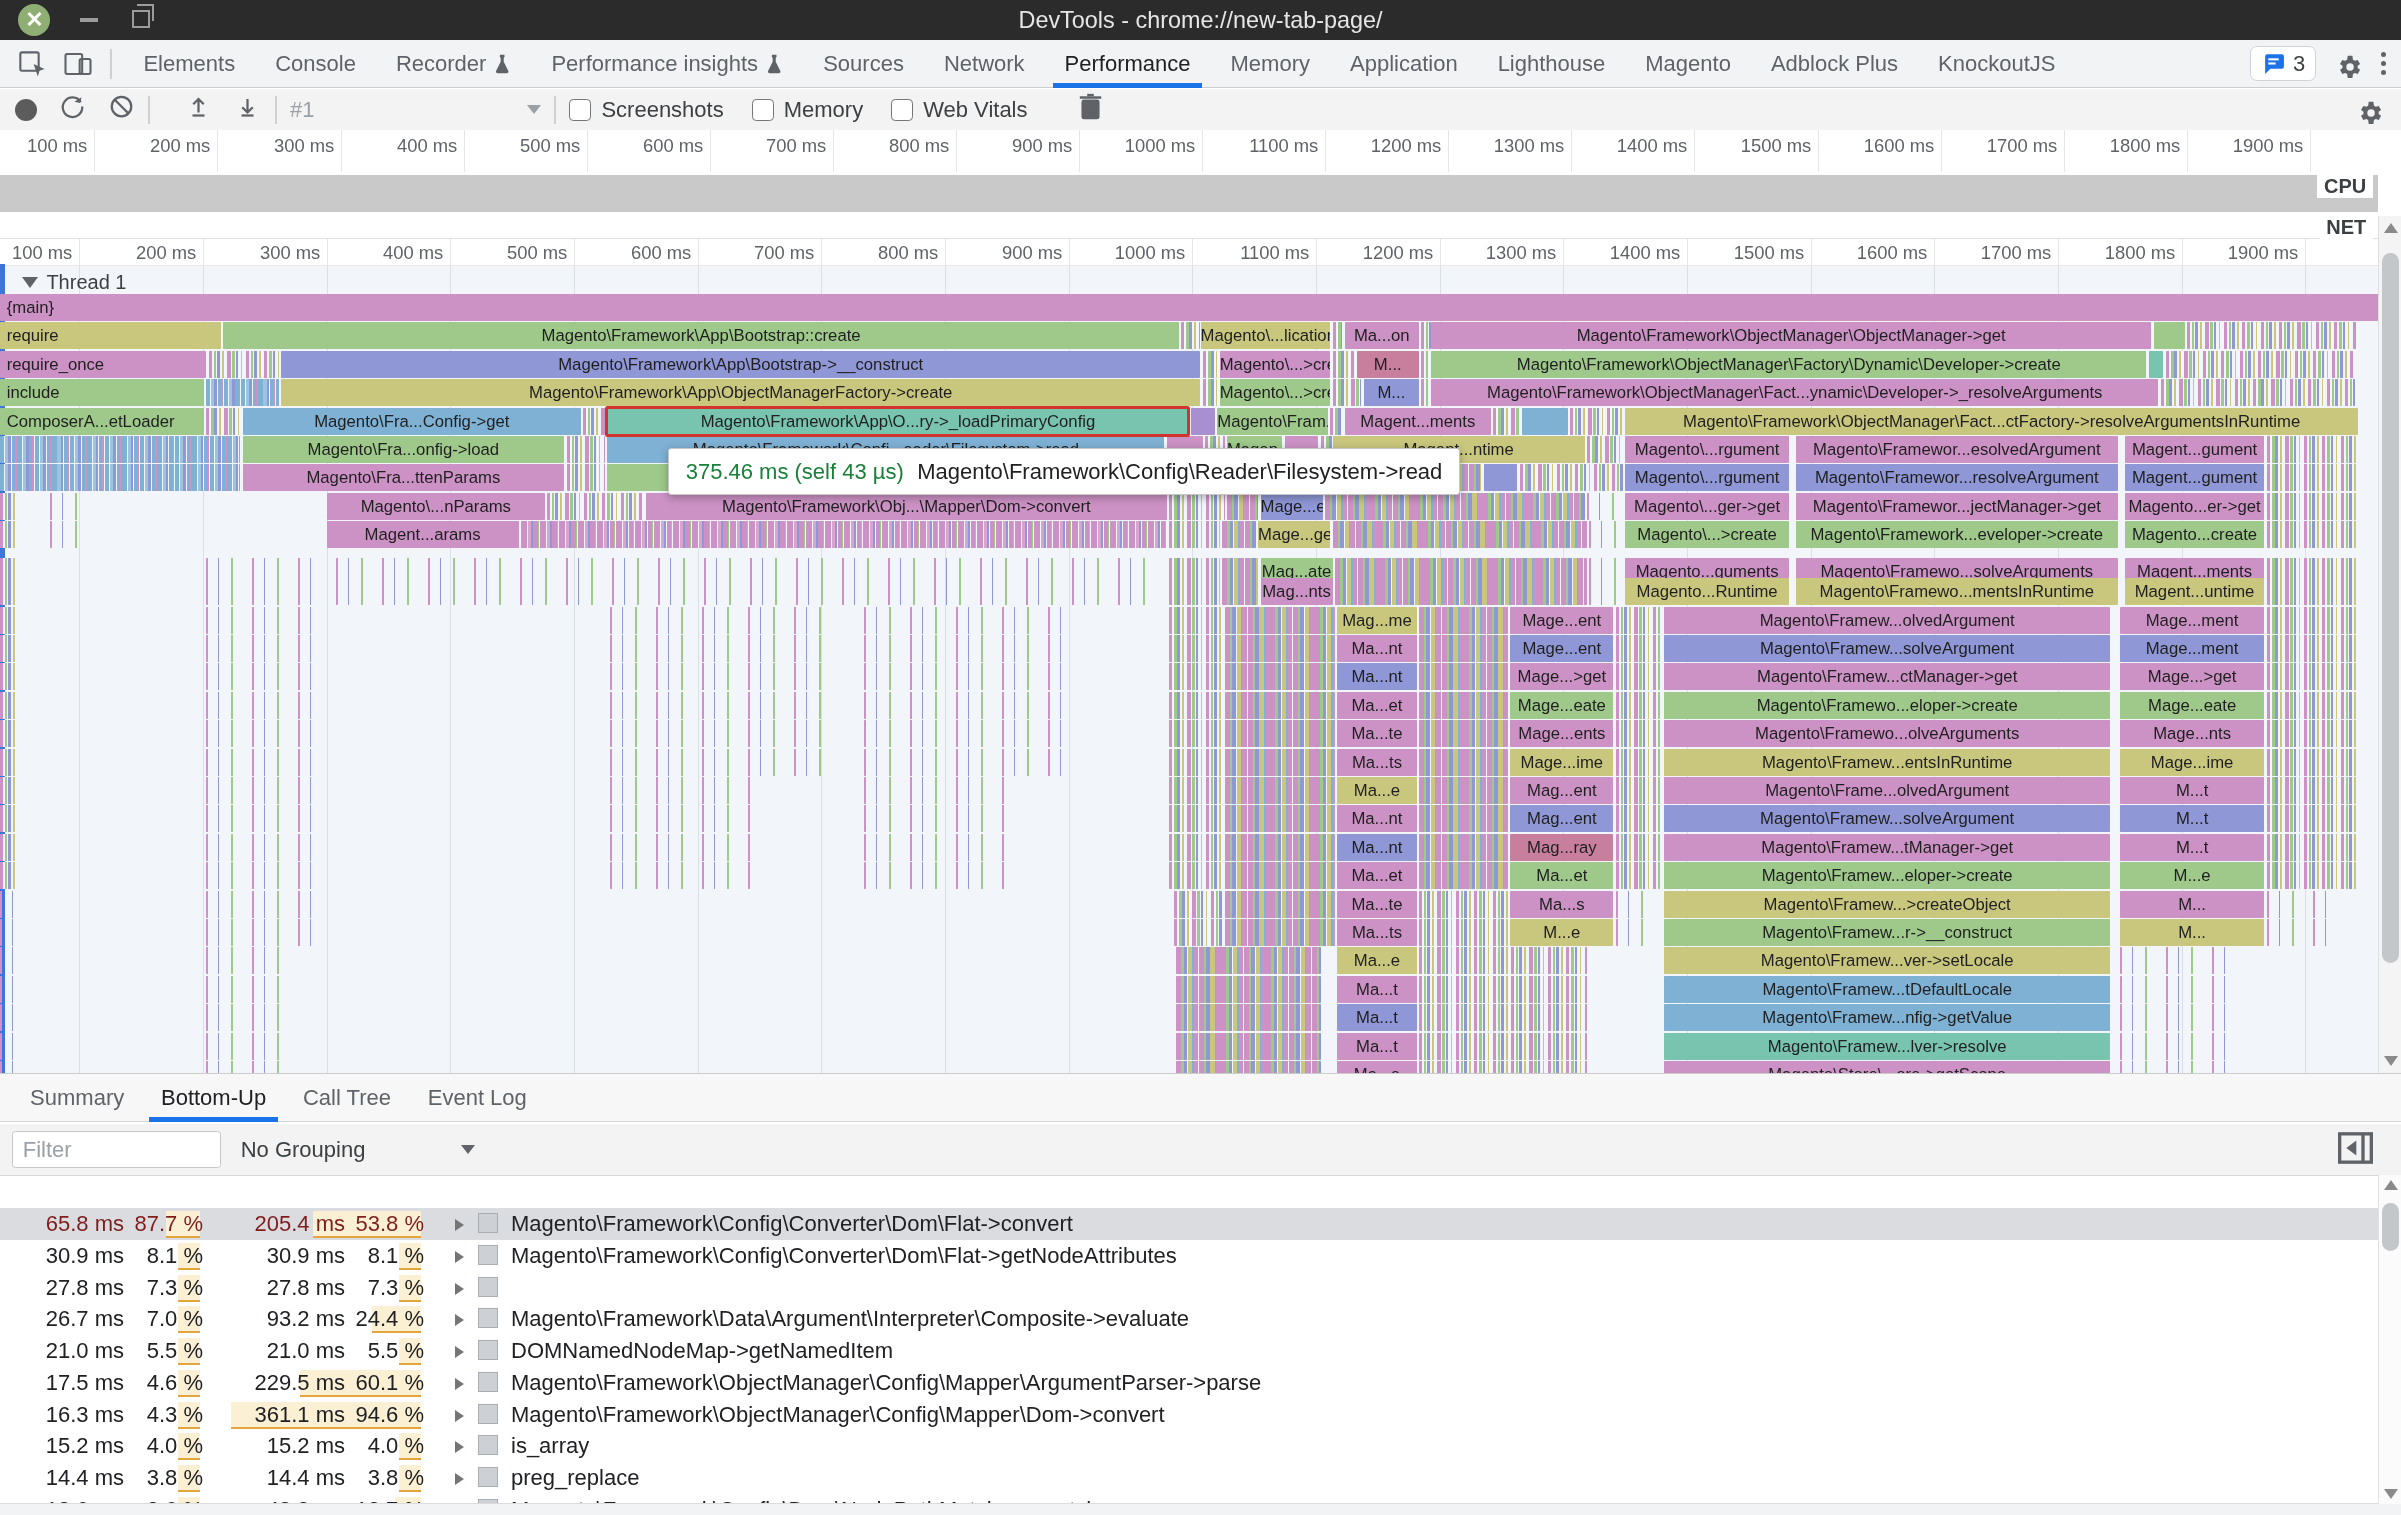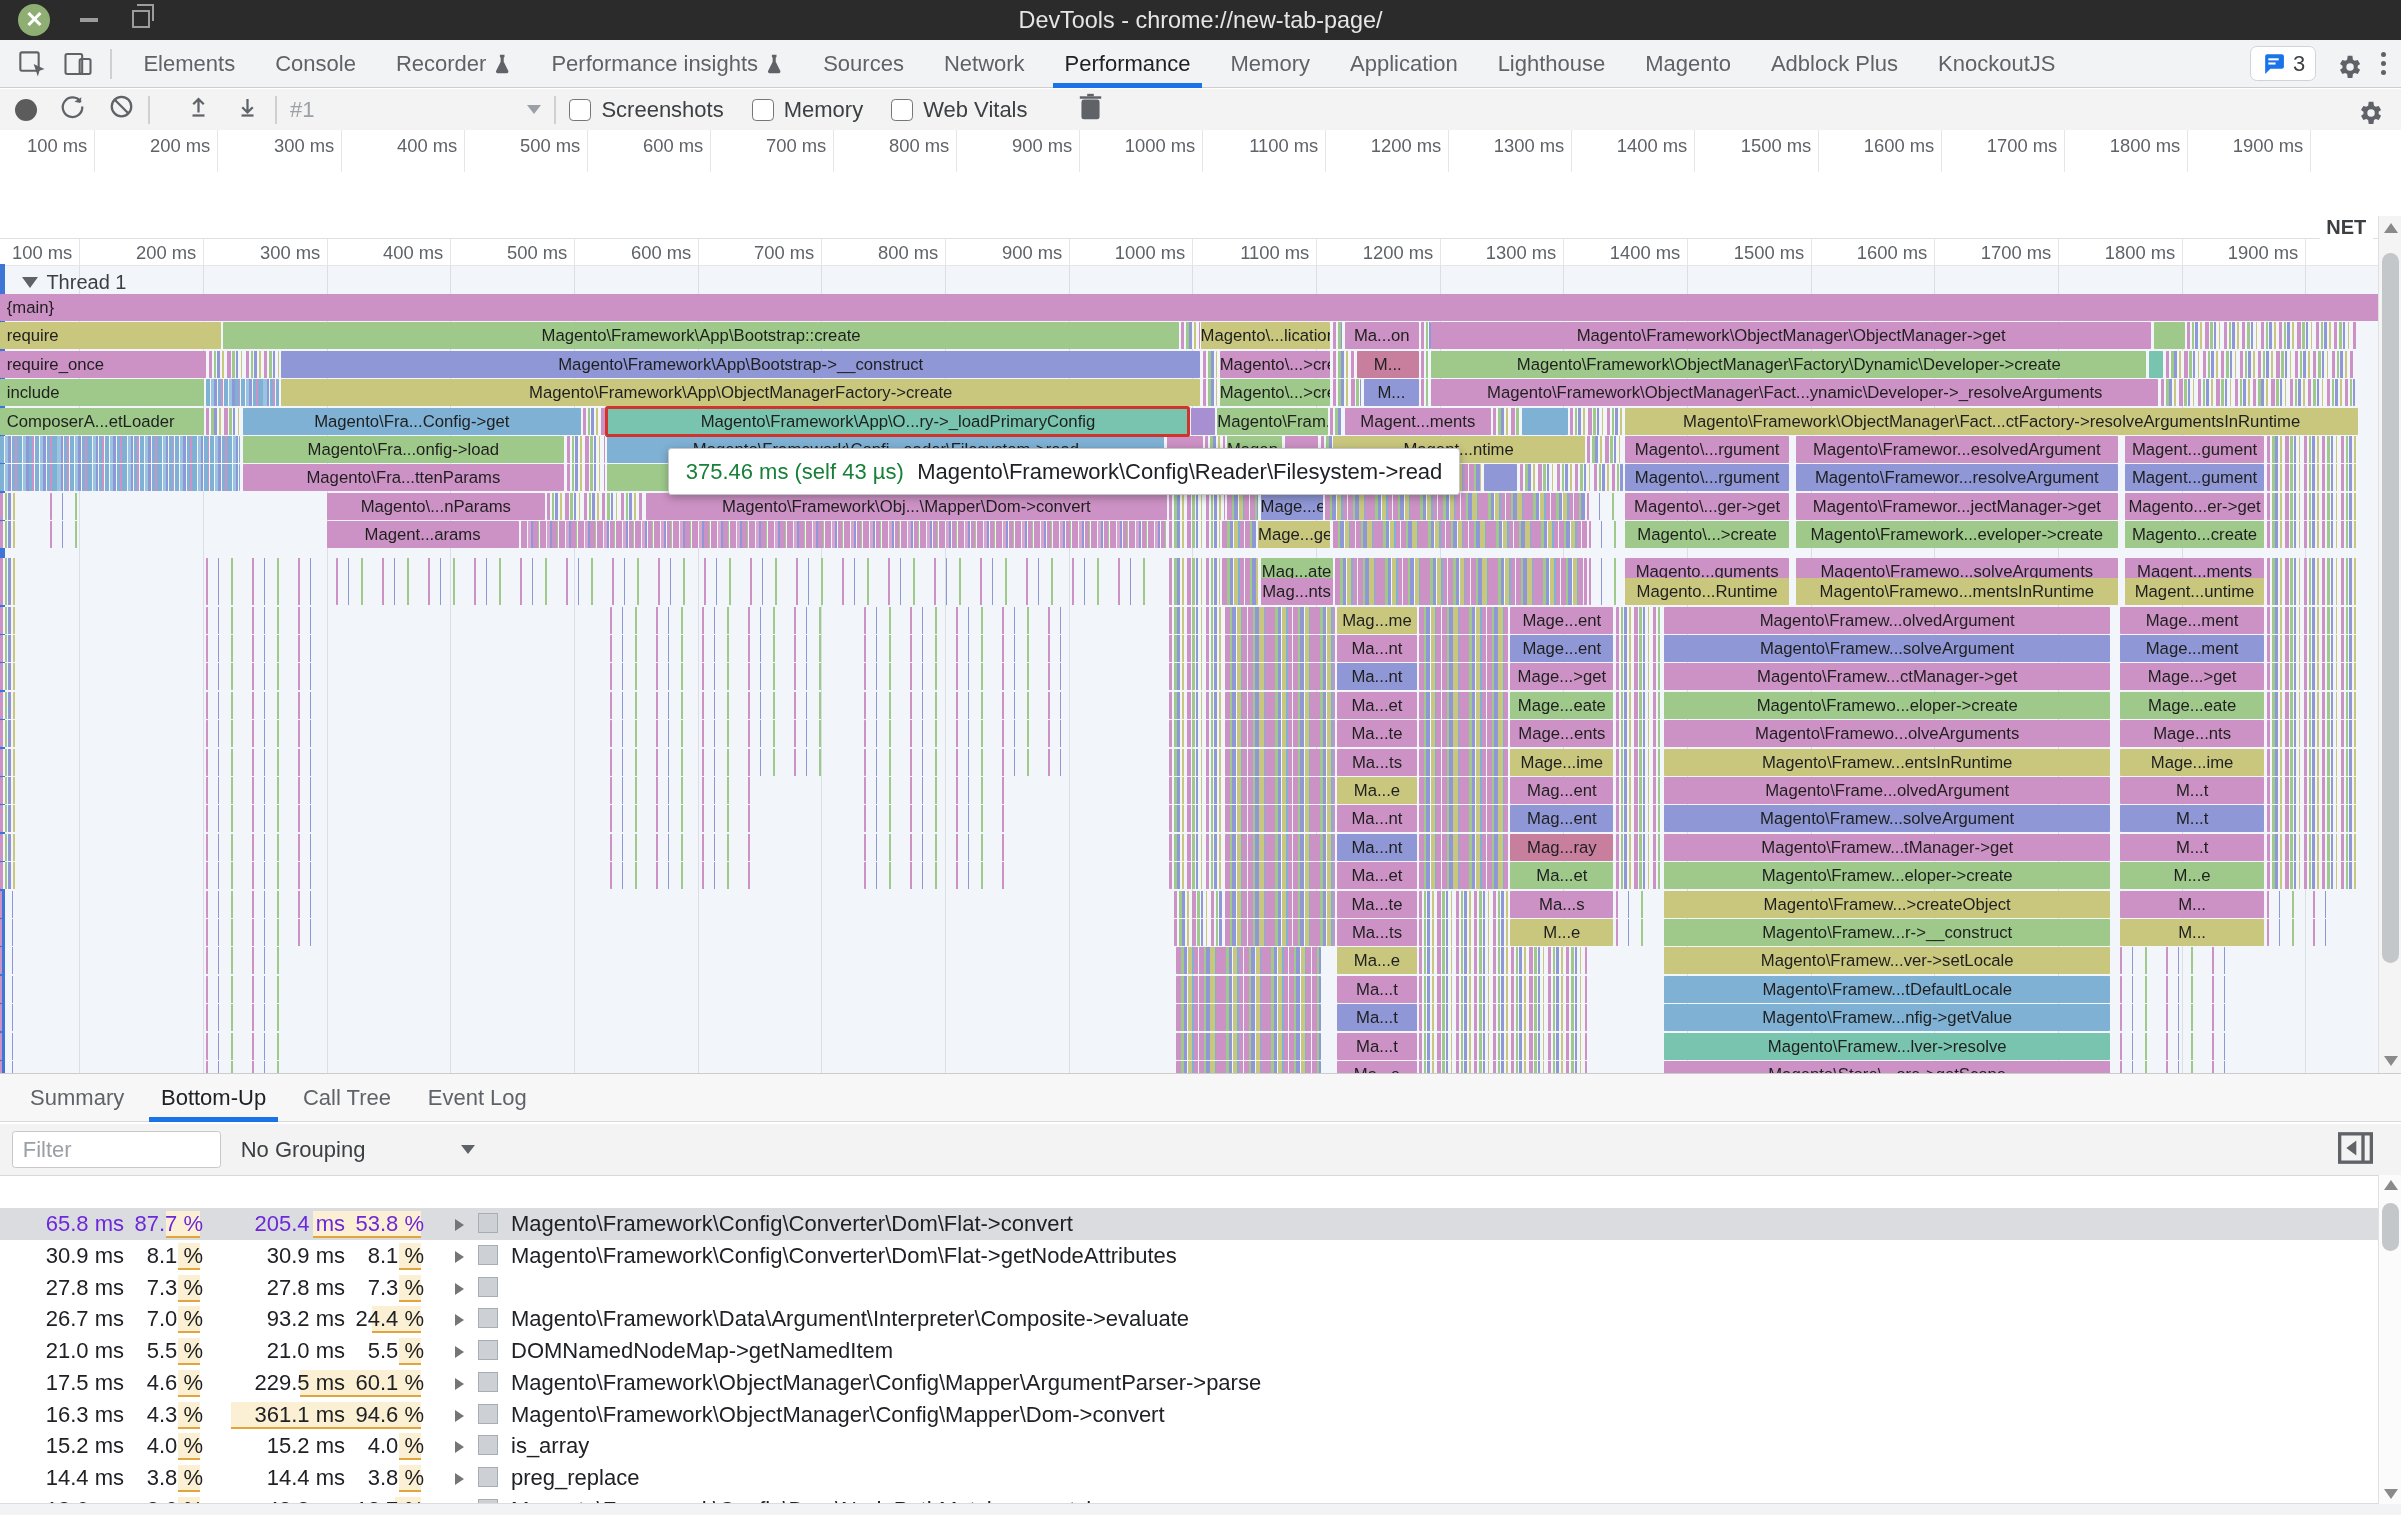--- a/index.html
+++ b/index.html
@@ -97,21 +97,21 @@
   #grouping { display:flex; align-items:center; margin-left:20px; width:234px; font-size:22px; color:#3c4043; }
   #grouping .caret { margin-left:auto; width:0; height:0; border-left:7.5px solid transparent; border-right:7.5px solid transparent; border-top:9.2px solid #5f6368; }
   #sidebar-toggle { margin-left:auto; margin-right:28px; }
   #sidebar-toggle svg { width:35px; height:32px; }
 
   #grid-header { position:absolute; left:0; top:102px; width:100%; height:30px; background:#f3f3f3; border-bottom:1.7px solid #d8d8d8; font-size:22px; color:#202124; }
   .gh-cell { position:absolute; top:0; height:30px; line-height:28px; padding-left:11.7px; border-right:1.7px solid #d8d8d8; }
   #grid-body { position:absolute; left:0; top:134px; width:100%; bottom:13.4px; overflow:hidden; }
   .grow { position:absolute; left:0; width:100%; height:32px; font-size:22px; color:#202124; }
   .grow.sel { background:#dadce0; }
-  .grow.sel .num { color:#6d28d9; }
+  .grow.sel .num { color:#7f1d1d; }
   .cell { position:absolute; top:0; height:32px; line-height:32px; }
   .num { text-align:right; }
   .pct-chip { position:absolute; top:2.5px; bottom:2.5px; right:3.3px; background:#fbf0d3; border-bottom:2.5px solid #e2a53b; z-index:0; }
   .cellv { position:relative; z-index:1; }
   .act-tri { position:absolute; top:11px; width:0; height:0; border-top:6.7px solid transparent; border-bottom:6.7px solid transparent; border-left:9.2px solid #757575; }
   .act-swatch { position:absolute; top:5px; width:20px; height:20px; background:#cdd1d6; border:1.7px solid #a8adb3; }
   #hscroll { position:absolute; left:0; bottom:0; width:100%; height:13.4px; background:#f1f3f4; border-top:1.7px solid #dcdcdc; }
 </style>
 </head>
 <body>
@@ -302,20 +302,24 @@
       <div class="ov-label" style="left: 1818px;">1500 ms</div>
       <div class="ov-tick" style="left: 1941px;"></div>
       <div class="ov-label" style="left: 1941px;">1600 ms</div>
       <div class="ov-tick" style="left: 2064px;"></div>
       <div class="ov-label" style="left: 2064px;">1700 ms</div>
       <div class="ov-tick" style="left: 2187px;"></div>
       <div class="ov-label" style="left: 2187px;">1800 ms</div>
       <div class="ov-tick" style="left: 2310px;"></div>
       <div class="ov-label" style="left: 2310px;">1900 ms</div>
     </div>
+  <div id="cpu-strip">
+    <div id="cpu-bar"></div>
+    <span class="strip-label">CPU</span>
+  </div>
   <div id="net-strip">
     <span class="strip-label" style="top:0;">NET</span>
   </div>
 
   <div id="flame">
     <div id="grid-lines">
         <div class="grid-line" style="left: 79px;"></div>
         <div class="grid-line" style="left: 203px;"></div>
         <div class="grid-line" style="left: 327px;"></div>
         <div class="grid-line" style="left: 450px;"></div>

